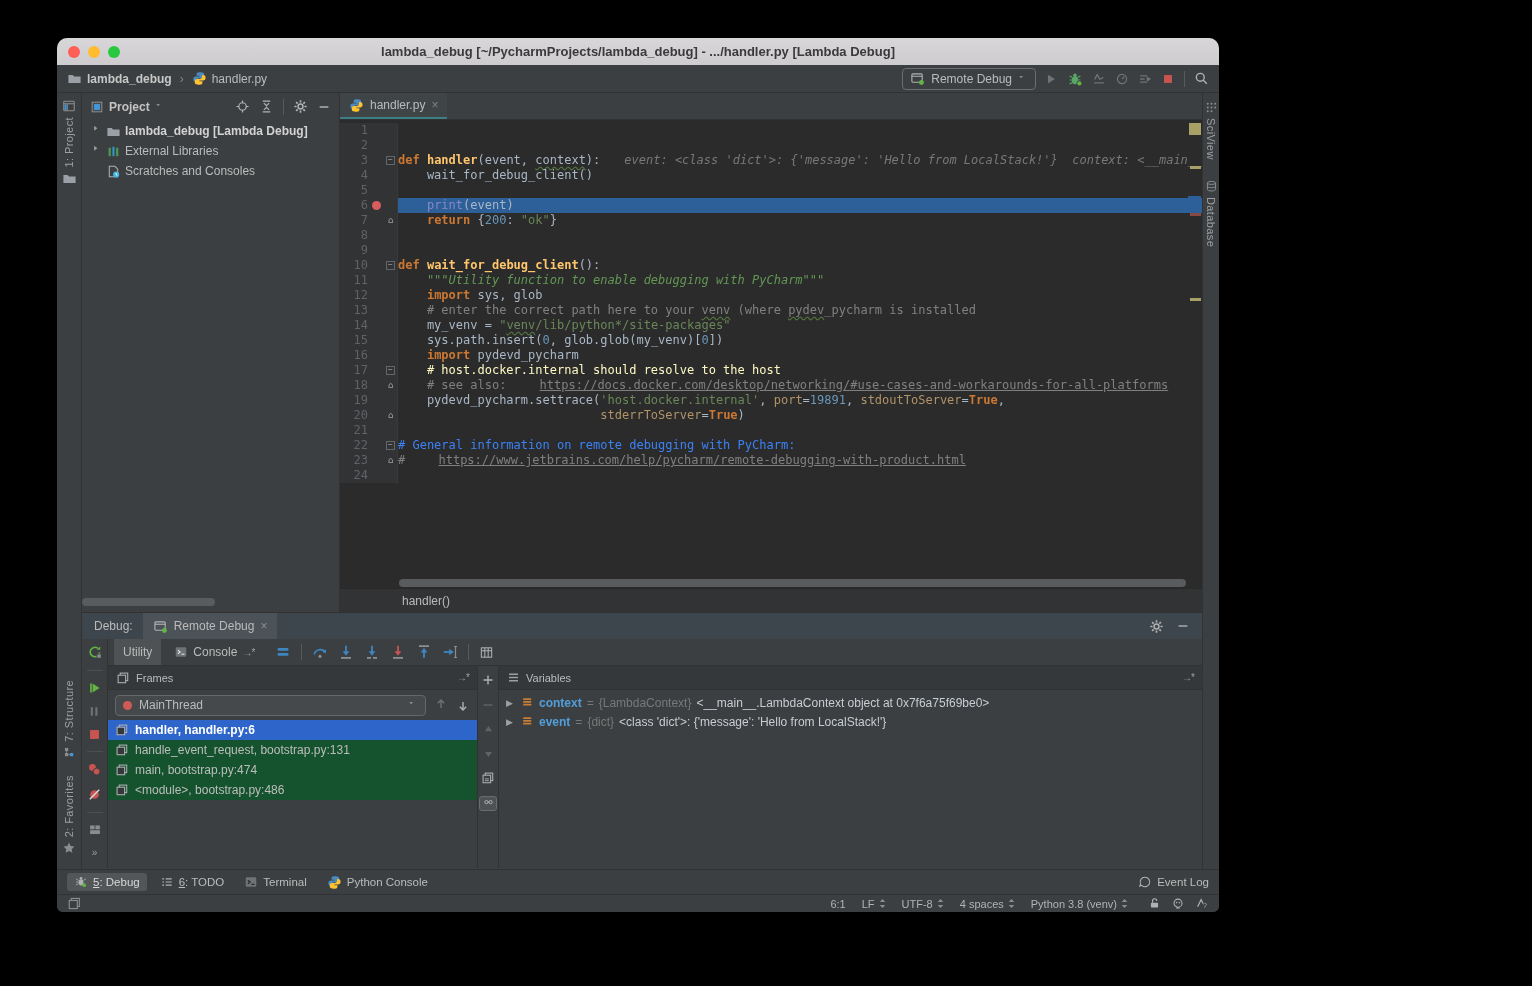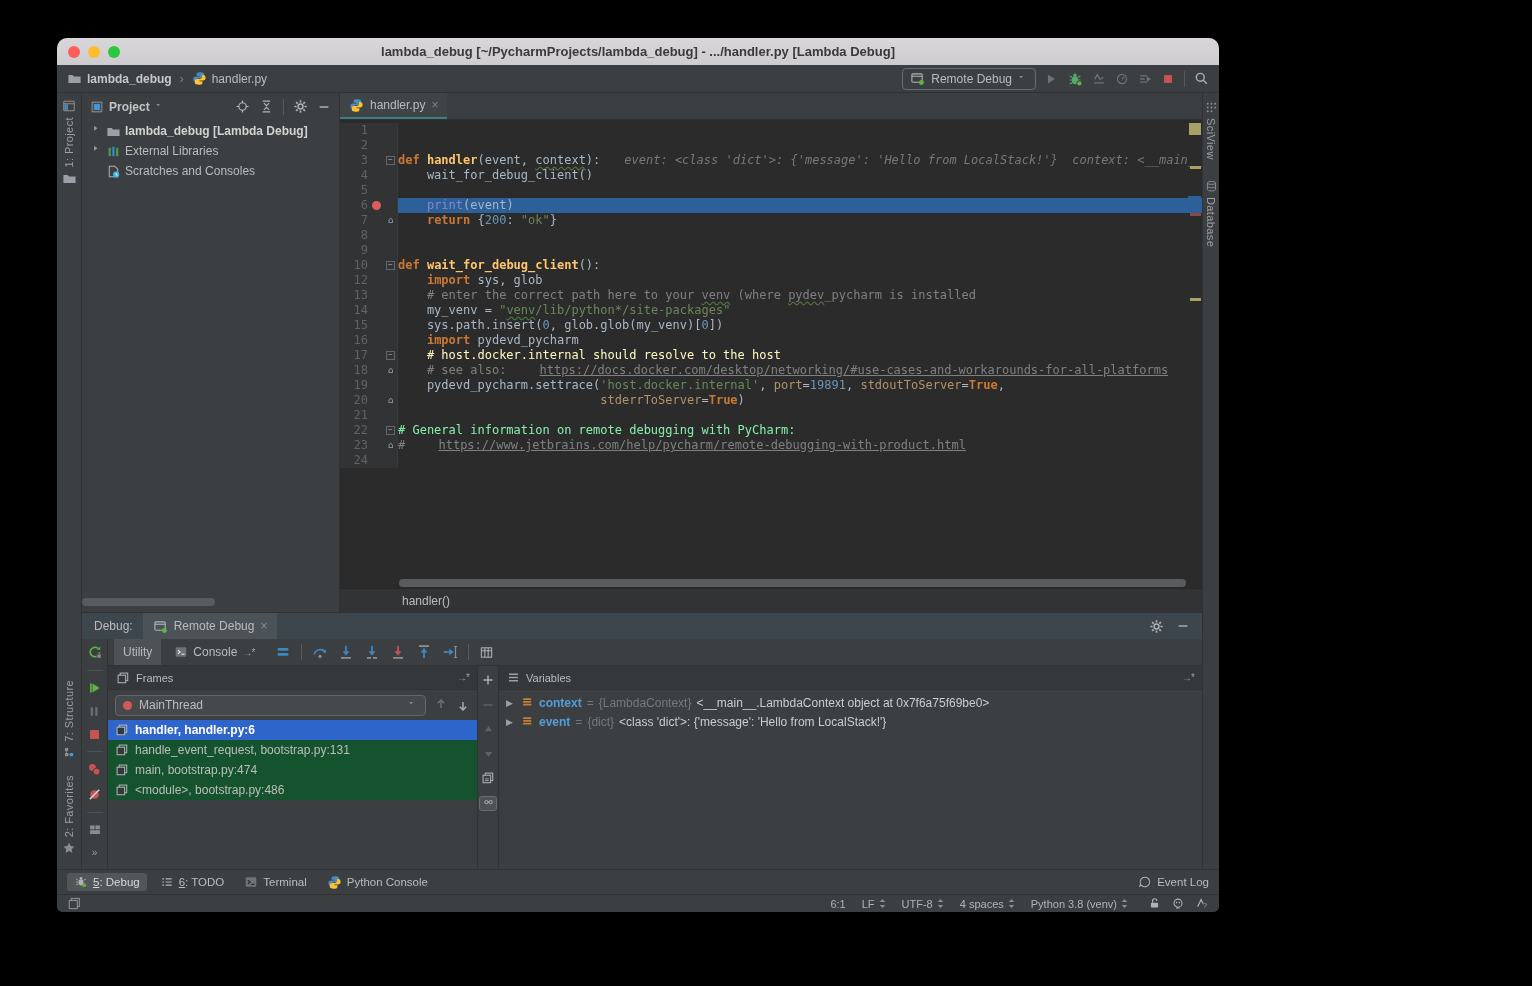--- a/index.html
+++ b/index.html
@@ -363,31 +363,32 @@
                 <div class="cl"><span class="gut"><span class="ln">1</span><span class="bpc"></span><span class="fc"></span></span><span class="ct"></span></div>
                 <div class="cl"><span class="gut"><span class="ln">2</span><span class="bpc"></span><span class="fc"></span></span><span class="ct"></span></div>
                 <div class="cl"><span class="gut"><span class="ln">3</span><span class="bpc"></span><span class="fc"><span class="foldbox">−</span></span></span><span class="ct"><span style="color: rgb(204, 120, 50); font-weight: bold;">def </span><span style="color: rgb(255, 198, 109); font-weight: bold;">handler</span><span style="color: rgb(169, 183, 198);">(event, </span><span class="wavy" style="color: rgb(169, 183, 198);">context</span><span style="color: rgb(169, 183, 198);">):</span><span class="hint">event: &lt;class 'dict'&gt;: {'message': 'Hello from LocalStack!'}  context: &lt;__main__.LambdaContext object at 0x7f6a75f69be0&gt;</span></span></div>
                 <div class="cl"><span class="gut"><span class="ln">4</span><span class="bpc"></span><span class="fc"></span></span><span class="ct"><span style="color: rgb(169, 183, 198);">    wait_for_debug_client()</span></span></div>
                 <div class="cl"><span class="gut"><span class="ln">5</span><span class="bpc"></span><span class="fc"></span></span><span class="ct"></span></div>
                 <div class="cl exec"><span class="gut"><span class="ln">6</span><span class="bpc"><span class="bpdot"></span></span><span class="fc"></span></span><span class="ct"><span style="color: rgb(169, 183, 198);">    </span><span style="color: rgb(136, 136, 198);">print</span><span style="color: rgb(169, 183, 198);">(event)</span></span></div>
                 <div class="cl"><span class="gut"><span class="ln">7</span><span class="bpc"></span><span class="fc"><span class="folde">⌂</span></span></span><span class="ct"><span style="color: rgb(169, 183, 198);">    </span><span style="color: rgb(204, 120, 50); font-weight: bold;">return</span><span style="color: rgb(169, 183, 198);"> {</span><span style="color: rgb(104, 151, 187);">200</span><span style="color: rgb(169, 183, 198);">: </span><span style="color: rgb(106, 135, 89);">"ok"</span><span style="color: rgb(169, 183, 198);">}</span></span></div>
                 <div class="cl"><span class="gut"><span class="ln">8</span><span class="bpc"></span><span class="fc"></span></span><span class="ct"></span></div>
                 <div class="cl"><span class="gut"><span class="ln">9</span><span class="bpc"></span><span class="fc"></span></span><span class="ct"></span></div>
                 <div class="cl"><span class="gut"><span class="ln">10</span><span class="bpc"></span><span class="fc"><span class="foldbox">−</span></span></span><span class="ct"><span style="color: rgb(204, 120, 50); font-weight: bold;">def </span><span style="color: rgb(255, 198, 109); font-weight: bold;">wait_for_debug_client</span><span style="color: rgb(169, 183, 198);">():</span></span></div>
+                <div class="cl"><span class="gut"><span class="ln">11</span><span class="bpc"></span><span class="fc"></span></span><span class="ct"><span style="color: rgb(98, 151, 85); font-style: italic;">    """Utility function to enable debugging with PyCharm"""</span></span></div>
                 <div class="cl"><span class="gut"><span class="ln">12</span><span class="bpc"></span><span class="fc"></span></span><span class="ct"><span style="color: rgb(169, 183, 198);">    </span><span style="color: rgb(204, 120, 50); font-weight: bold;">import</span><span style="color: rgb(169, 183, 198);"> sys, glob</span></span></div>
                 <div class="cl"><span class="gut"><span class="ln">13</span><span class="bpc"></span><span class="fc"></span></span><span class="ct"><span style="color: rgb(128, 128, 128);">    # enter the correct path here to your </span><span class="wavy" style="color: rgb(128, 128, 128);">venv</span><span style="color: rgb(128, 128, 128);"> (where </span><span class="wavy" style="color: rgb(128, 128, 128);">pydev</span><span style="color: rgb(128, 128, 128);">_pycharm is installed</span></span></div>
                 <div class="cl"><span class="gut"><span class="ln">14</span><span class="bpc"></span><span class="fc"></span></span><span class="ct"><span style="color: rgb(169, 183, 198);">    my_venv = </span><span style="color: rgb(106, 135, 89);">"</span><span class="wavy" style="color: rgb(106, 135, 89);">venv</span><span style="color: rgb(106, 135, 89);">/lib/python*/site-packages"</span></span></div>
                 <div class="cl"><span class="gut"><span class="ln">15</span><span class="bpc"></span><span class="fc"></span></span><span class="ct"><span style="color: rgb(169, 183, 198);">    sys.path.insert(</span><span style="color: rgb(104, 151, 187);">0</span><span style="color: rgb(169, 183, 198);">, glob.glob(my_venv)[</span><span style="color: rgb(104, 151, 187);">0</span><span style="color: rgb(169, 183, 198);">])</span></span></div>
                 <div class="cl"><span class="gut"><span class="ln">16</span><span class="bpc"></span><span class="fc"></span></span><span class="ct"><span style="color: rgb(169, 183, 198);">    </span><span style="color: rgb(204, 120, 50); font-weight: bold;">import</span><span style="color: rgb(169, 183, 198);"> pydevd_pycharm</span></span></div>
                 <div class="cl"><span class="gut"><span class="ln">17</span><span class="bpc"></span><span class="fc"><span class="foldbox">−</span></span></span><span class="ct"><span style="color: #fef9c3;">    # host.docker.internal should resolve to the host</span></span></div>
                 <div class="cl"><span class="gut"><span class="ln">18</span><span class="bpc"></span><span class="fc"><span class="folde">⌂</span></span></span><span class="ct"><span style="color: rgb(128, 128, 128);">    # see also: </span><span class="uline" style="color: rgb(128, 128, 128);">https://docs.docker.com/desktop/networking/#use-cases-and-workarounds-for-all-platforms</span></span></div>
                 <div class="cl"><span class="gut"><span class="ln">19</span><span class="bpc"></span><span class="fc"></span></span><span class="ct"><span style="color: rgb(169, 183, 198);">    pydevd_pycharm.settrace(</span><span style="color: rgb(106, 135, 89);">'host.docker.internal'</span><span style="color: rgb(169, 183, 198);">, </span><span style="color: rgb(176, 147, 104);">port</span><span style="color: rgb(169, 183, 198);">=</span><span style="color: rgb(104, 151, 187);">19891</span><span style="color: rgb(169, 183, 198);">, </span><span style="color: rgb(176, 147, 104);">stdoutToServer</span><span style="color: rgb(169, 183, 198);">=</span><span style="color: rgb(204, 120, 50); font-weight: bold;">True</span><span style="color: rgb(169, 183, 198);">,</span></span></div>
                 <div class="cl"><span class="gut"><span class="ln">20</span><span class="bpc"></span><span class="fc"><span class="folde">⌂</span></span></span><span class="ct"><span style="color: rgb(169, 183, 198);">                            </span><span style="color: rgb(176, 147, 104);">stderrToServer</span><span style="color: rgb(169, 183, 198);">=</span><span style="color: rgb(204, 120, 50); font-weight: bold;">True</span><span style="color: rgb(169, 183, 198);">)</span></span></div>
                 <div class="cl"><span class="gut"><span class="ln">21</span><span class="bpc"></span><span class="fc"></span></span><span class="ct"></span></div>
-                <div class="cl"><span class="gut"><span class="ln">22</span><span class="bpc"></span><span class="fc"><span class="foldbox">−</span></span></span><span class="ct"><span style="color: #86efac; text-align: center;"># General information on remote debugging with PyCharm:</span></span></div>
+                <div class="cl"><span class="gut"><span class="ln">22</span><span class="bpc"></span><span class="fc"><span class="foldbox">−</span></span></span><span class="ct"><span style="color: #3b82f6; text-align: center;"># General information on remote debugging with PyCharm:</span></span></div>
                 <div class="cl"><span class="gut"><span class="ln">23</span><span class="bpc"></span><span class="fc"><span class="folde">⌂</span></span></span><span class="ct"><span style="color: rgb(128, 128, 128);"># </span><span class="uline" style="color: rgb(128, 128, 128);">https://www.jetbrains.com/help/pycharm/remote-debugging-with-product.html</span></span></div>
                 <div class="cl"><span class="gut"><span class="ln">24</span><span class="bpc"></span><span class="fc"></span></span><span class="ct"></span></div>
               </div>
             <div class="stripe">
               <div class="smark" style="top:3px;width:12px;height:12px;background:#A8A067"></div>
               <div class="smark" style="top:46px;width:11px;height:3px;background:#A8A067"></div>
               <div class="smark" style="top:76px;width:13px;height:14px;background:#2D6099"></div>
               <div class="smark" style="top:93px;width:11px;height:3px;background:#8A4A44"></div>
               <div class="smark" style="top:178px;width:11px;height:3px;background:#A8A067"></div>
             </div>

